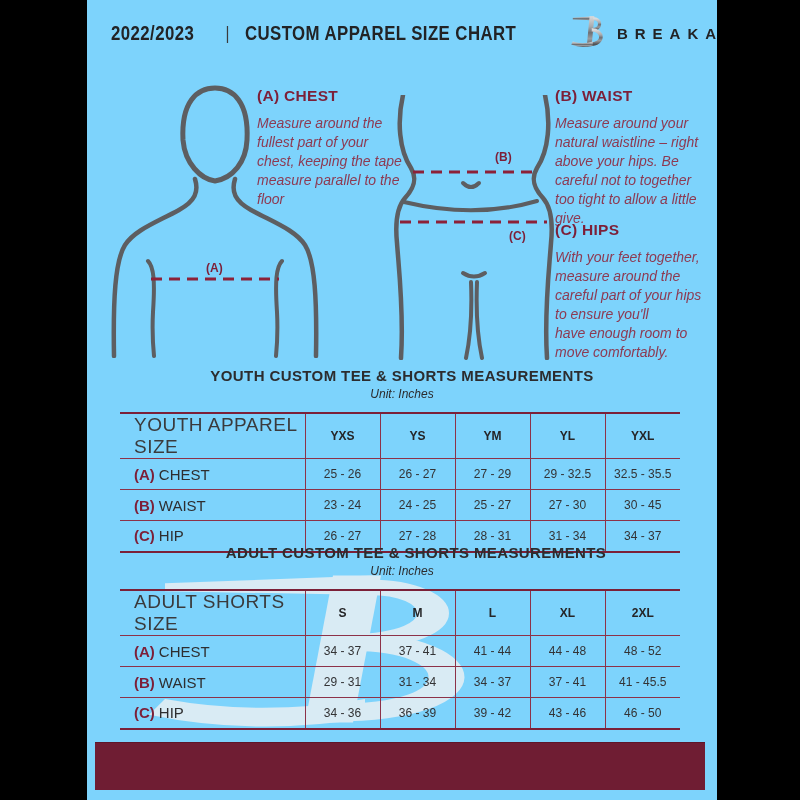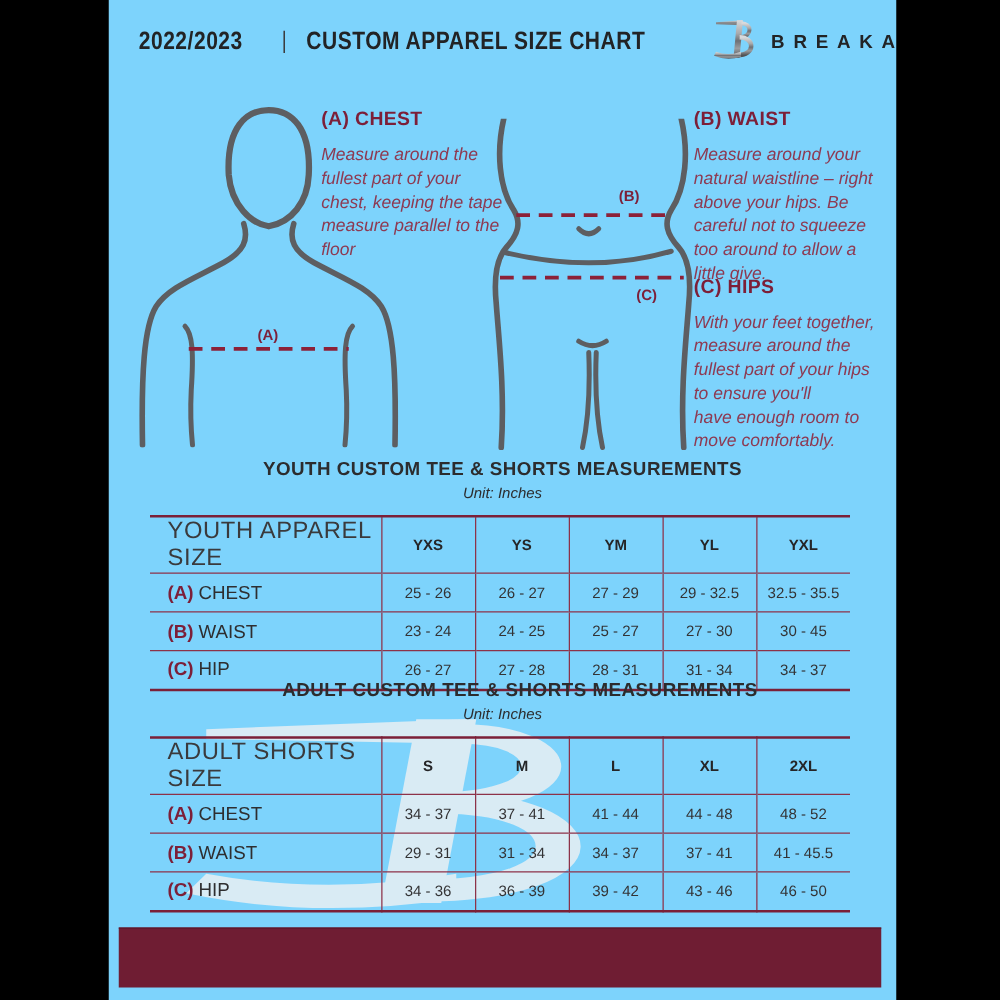--- a/index.html
+++ b/index.html
@@ -105,25 +105,25 @@
     <text x="108" y="66" font-size="12" font-weight="bold" fill="#7c1f38">(B)</text>
     <text x="122" y="145" font-size="12" font-weight="bold" fill="#7c1f38">(C)</text>
   </svg>
 
   <div class="guide-block" style="left:170px; top:87px; width:152px;">
     <div class="guide-h">(A) CHEST</div>
     <div class="guide-p">Measure around the fullest part of your chest, keeping the tape measure parallel to the floor</div>
   </div>
   <div class="guide-block" style="left:468px; top:87px; width:150px;">
     <div class="guide-h">(B) WAIST</div>
-    <div class="guide-p">Measure around your natural waistline – right above your hips. Be careful not to squeeze too around to allow a little give.</div>
+    <div class="guide-p">Measure around your natural waistline – right above your hips. Be careful not to together too tight to allow a little give.</div>
   </div>
   <div class="guide-block" style="left:468px; top:221px; width:150px;">
     <div class="guide-h">(C) HIPS</div>
-    <div class="guide-p">With your feet together, measure around the fullest part of your hips to ensure you'll
+    <div class="guide-p">With your feet together, measure around the careful part of your hips to ensure you'll
 have enough room to move comfortably.</div>
   </div>
 
   <div class="sect-title" style="top:367px;">YOUTH CUSTOM TEE &amp; SHORTS MEASUREMENTS</div>
   <div class="sect-unit" style="top:387px;">Unit: Inches</div>
   <table class="sizes-table" style="top:412px;">
     <colgroup>
         <col style="width:185px">
         <col style="width:75px">
         <col style="width:75px">

